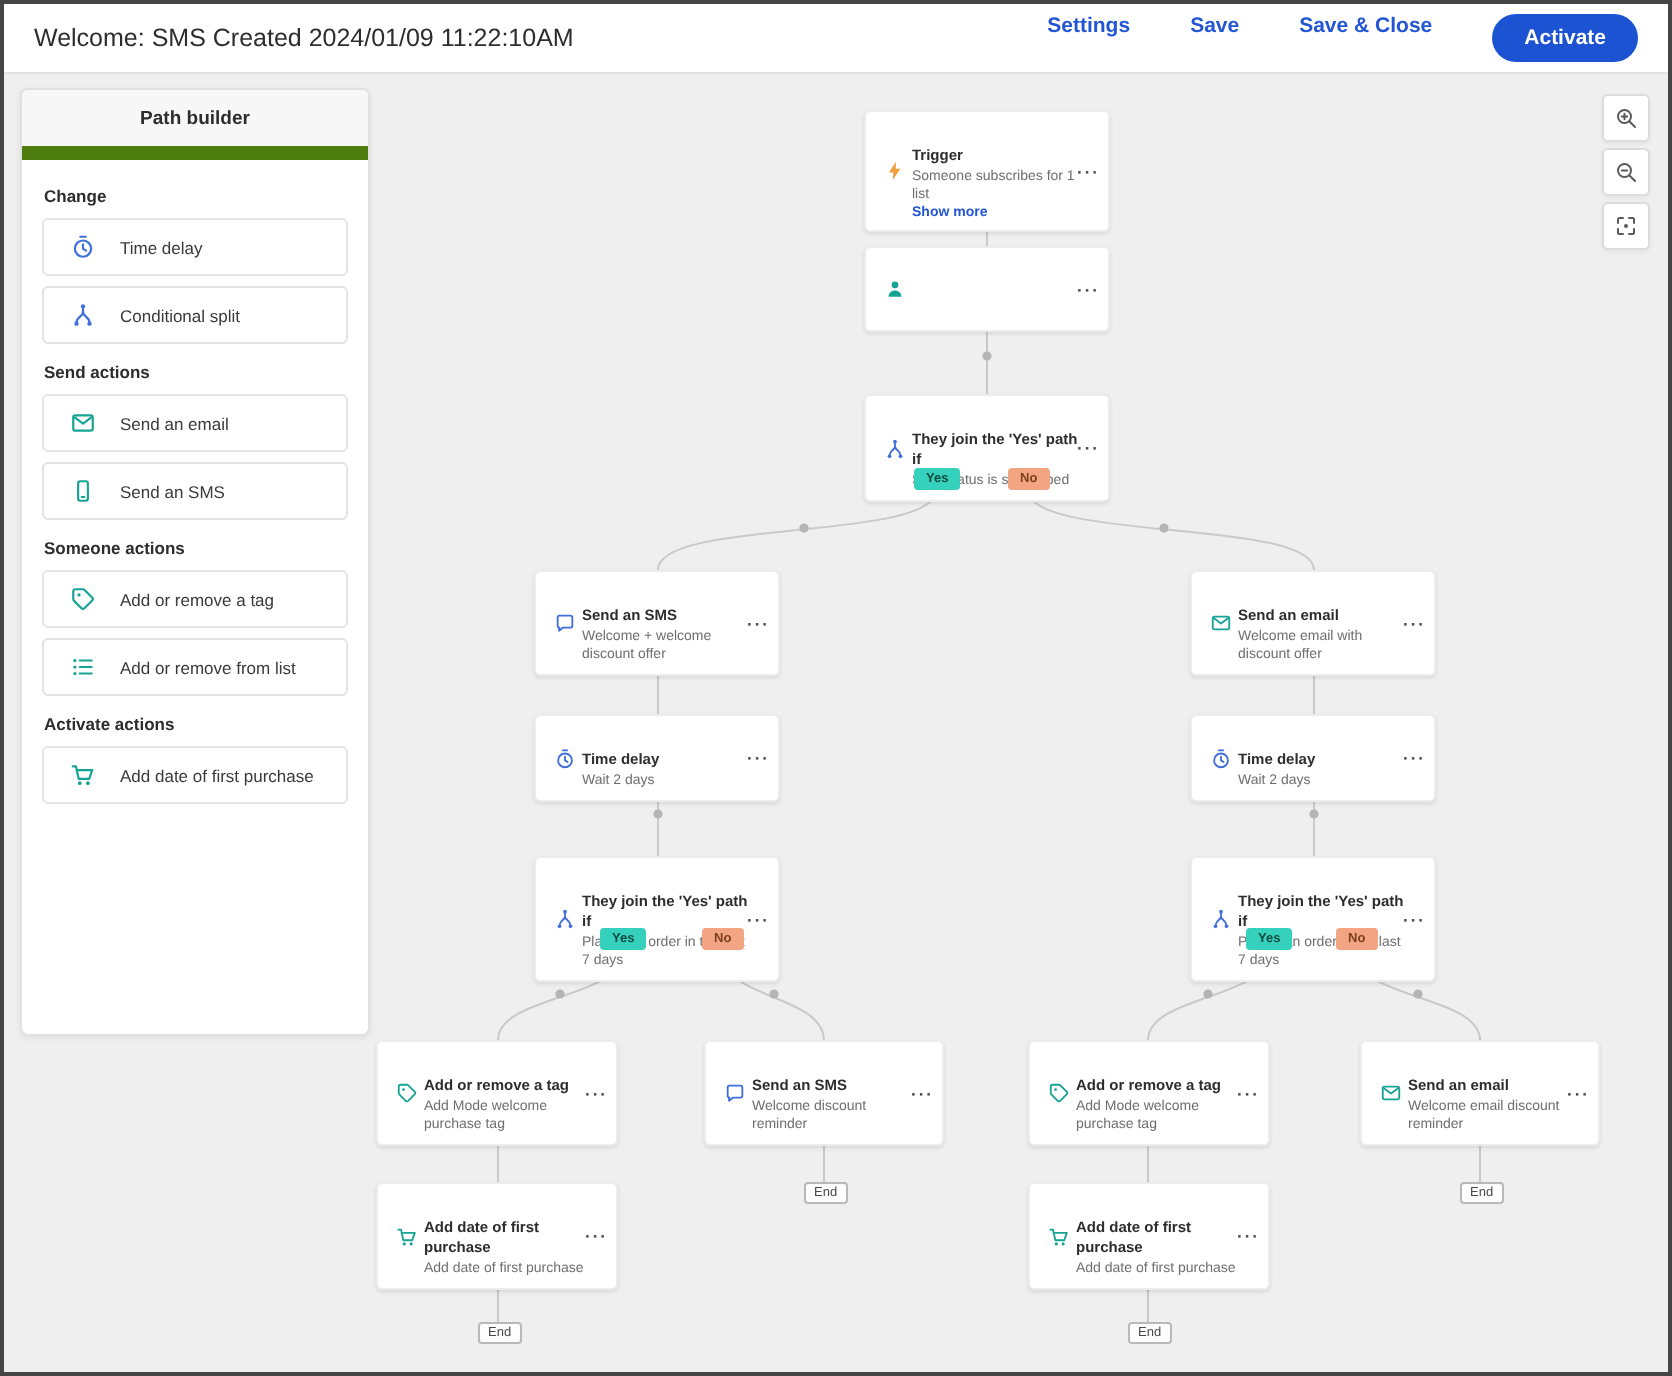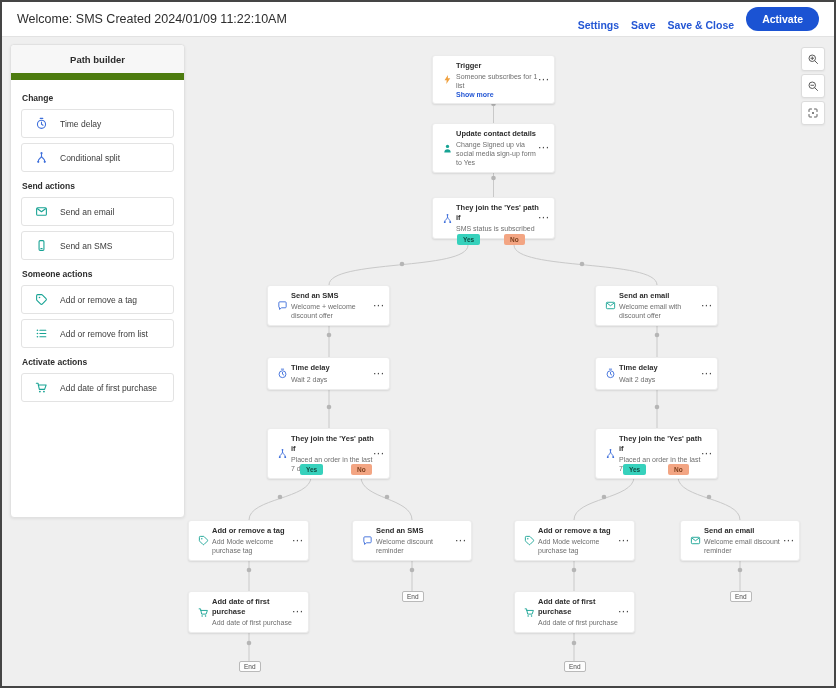--- a/index.html
+++ b/index.html
@@ -1,40 +1,40 @@
 <!DOCTYPE html>
 <html><head>
 <meta charset="utf-8">
 <style>
   html,body{margin:0;padding:0;background:#fff;}
   .frame{position:relative;width:836px;height:688px;box-sizing:border-box;border:2px solid #454545;background:#fff;font-family:"Liberation Sans",sans-serif;overflow:hidden;}
   
   .topbar{height:35px;display:flex;align-items:center;justify-content:space-between;padding:0 15px;background:#fff;border-bottom:1px solid #e2e2e2;box-sizing:border-box;}
   .title{font-size:12.5px;font-weight:normal;color:#2d2d2d;}
-  .actions{display:flex;align-items:flex-end;gap:12px;}
+  .actions{display:flex;align-items:flex-start;gap:30px;}
   .link-btn{font-size:10.5px;font-weight:bold;color:#2356d4;cursor:pointer;}
   .activate{background:#1b53d3;color:#fff;font-size:10.5px;font-weight:bold;padding:6px 16px;border-radius:14px;border:none;cursor:pointer;}
   
   .canvas{position:relative;width:836px;height:651px;background:#efefef;}
   svg.wires{position:absolute;left:0;top:0;width:836px;height:651px;}
   .wires path{stroke:#c9c9c9;stroke-width:1;fill:none;}
   .wires circle{fill:#b5b5b5;}
   
   .panel{position:absolute;left:8px;top:7px;width:175px;height:474px;background:#fff;border:1px solid #e1e1e1;border-radius:4px;box-shadow:0 1px 3px rgba(0,0,0,.07);box-sizing:border-box;}
   .panel-h{height:28px;background:#f7f7f7;border-bottom:7px solid #4d7c0f;border-radius:4px 4px 0 0;display:flex;align-items:center;justify-content:center;font-size:9.5px;font-weight:bold;color:#2d2d2d;}
   .panel-b{padding:4px 10px 0 10px;}
   .sec{font-size:8.5px;font-weight:bold;color:#2d2d2d;margin:9px 0 6px 1px;}
   .pitem{display:flex;align-items:center;height:27px;border:1px solid #e3e3e3;border-radius:3px;margin-bottom:5px;background:#fff;cursor:grab;}
   .pitem .ic{width:38px;display:flex;justify-content:center;align-items:center;}
   .pitem .lbl{font-size:8.5px;color:#3a3a3a;}
   .teal{color:#17a394;}.blue{color:#3e6fdb;}.orange{color:#f0a13f;}
   
   .node{position:absolute;background:#fff;border:1px solid #ececec;border-radius:3px;box-shadow:0 1px 2px rgba(0,0,0,.1);display:flex;align-items:center;padding:5px 15px 5px 6px;box-sizing:border-box;min-height:33px;cursor:pointer;}
   .node .ic{flex:0 0 17px;display:flex;justify-content:center;align-items:center;}
-  .ntext{flex:1;min-width:0;}
+  .ntext{flex:1;min-width:0;margin-top:12px;}
   .ntitle{font-size:7.5px;font-weight:bold;color:#2d2d2d;line-height:1.35;}
   .nsub{font-size:7px;color:#6e6e6e;line-height:1.3;margin-top:1px;}
   .nlink{font-size:7px;color:#2356d4;font-weight:bold;margin-top:1px;cursor:pointer;}
   .nmenu{position:absolute;right:4px;top:50%;transform:translateY(-50%);font-size:8.5px;font-weight:bold;color:#4a4a4a;letter-spacing:1px;cursor:pointer;}
   .badge{position:absolute;font-size:6.5px;font-weight:bold;padding:2px 6px;border-radius:2px;cursor:pointer;}
   .badge.yes{background:#36d1bc;color:#104c42;}
   .badge.no{background:#f3a583;color:#7c3f1d;}
   .endb{position:absolute;font-size:6.5px;color:#4a4a4a;background:#fdfdfd;border:1px solid #b9b9b9;border-radius:2px;padding:1px 4px;}
   
   .zoomctl{position:absolute;right:13px;top:10px;display:flex;flex-direction:column;gap:3px;}
@@ -254,24 +254,20 @@
       </div>
       <span class="nmenu">···</span>
     </div>
 
     <div class="node" style="left:430px;top:86px;width:123px;min-height:43px">
       <span class="ic teal">
           <svg width="11" height="11">
             <use href="#i-person"></use>
           </svg>
         </span>
-      <div class="ntext">
-        <div class="ntitle">Update contact details</div>
-        <div class="nsub">Change Signed up via social media sign-up form to Yes</div>
-      </div>
       <span class="nmenu">···</span>
     </div>
 
     <div class="node" style="left:430px;top:160px;width:123px">
       <span class="ic blue">
           <svg width="11" height="11">
             <use href="#i-split"></use>
           </svg>
         </span>
       <div class="ntext">

